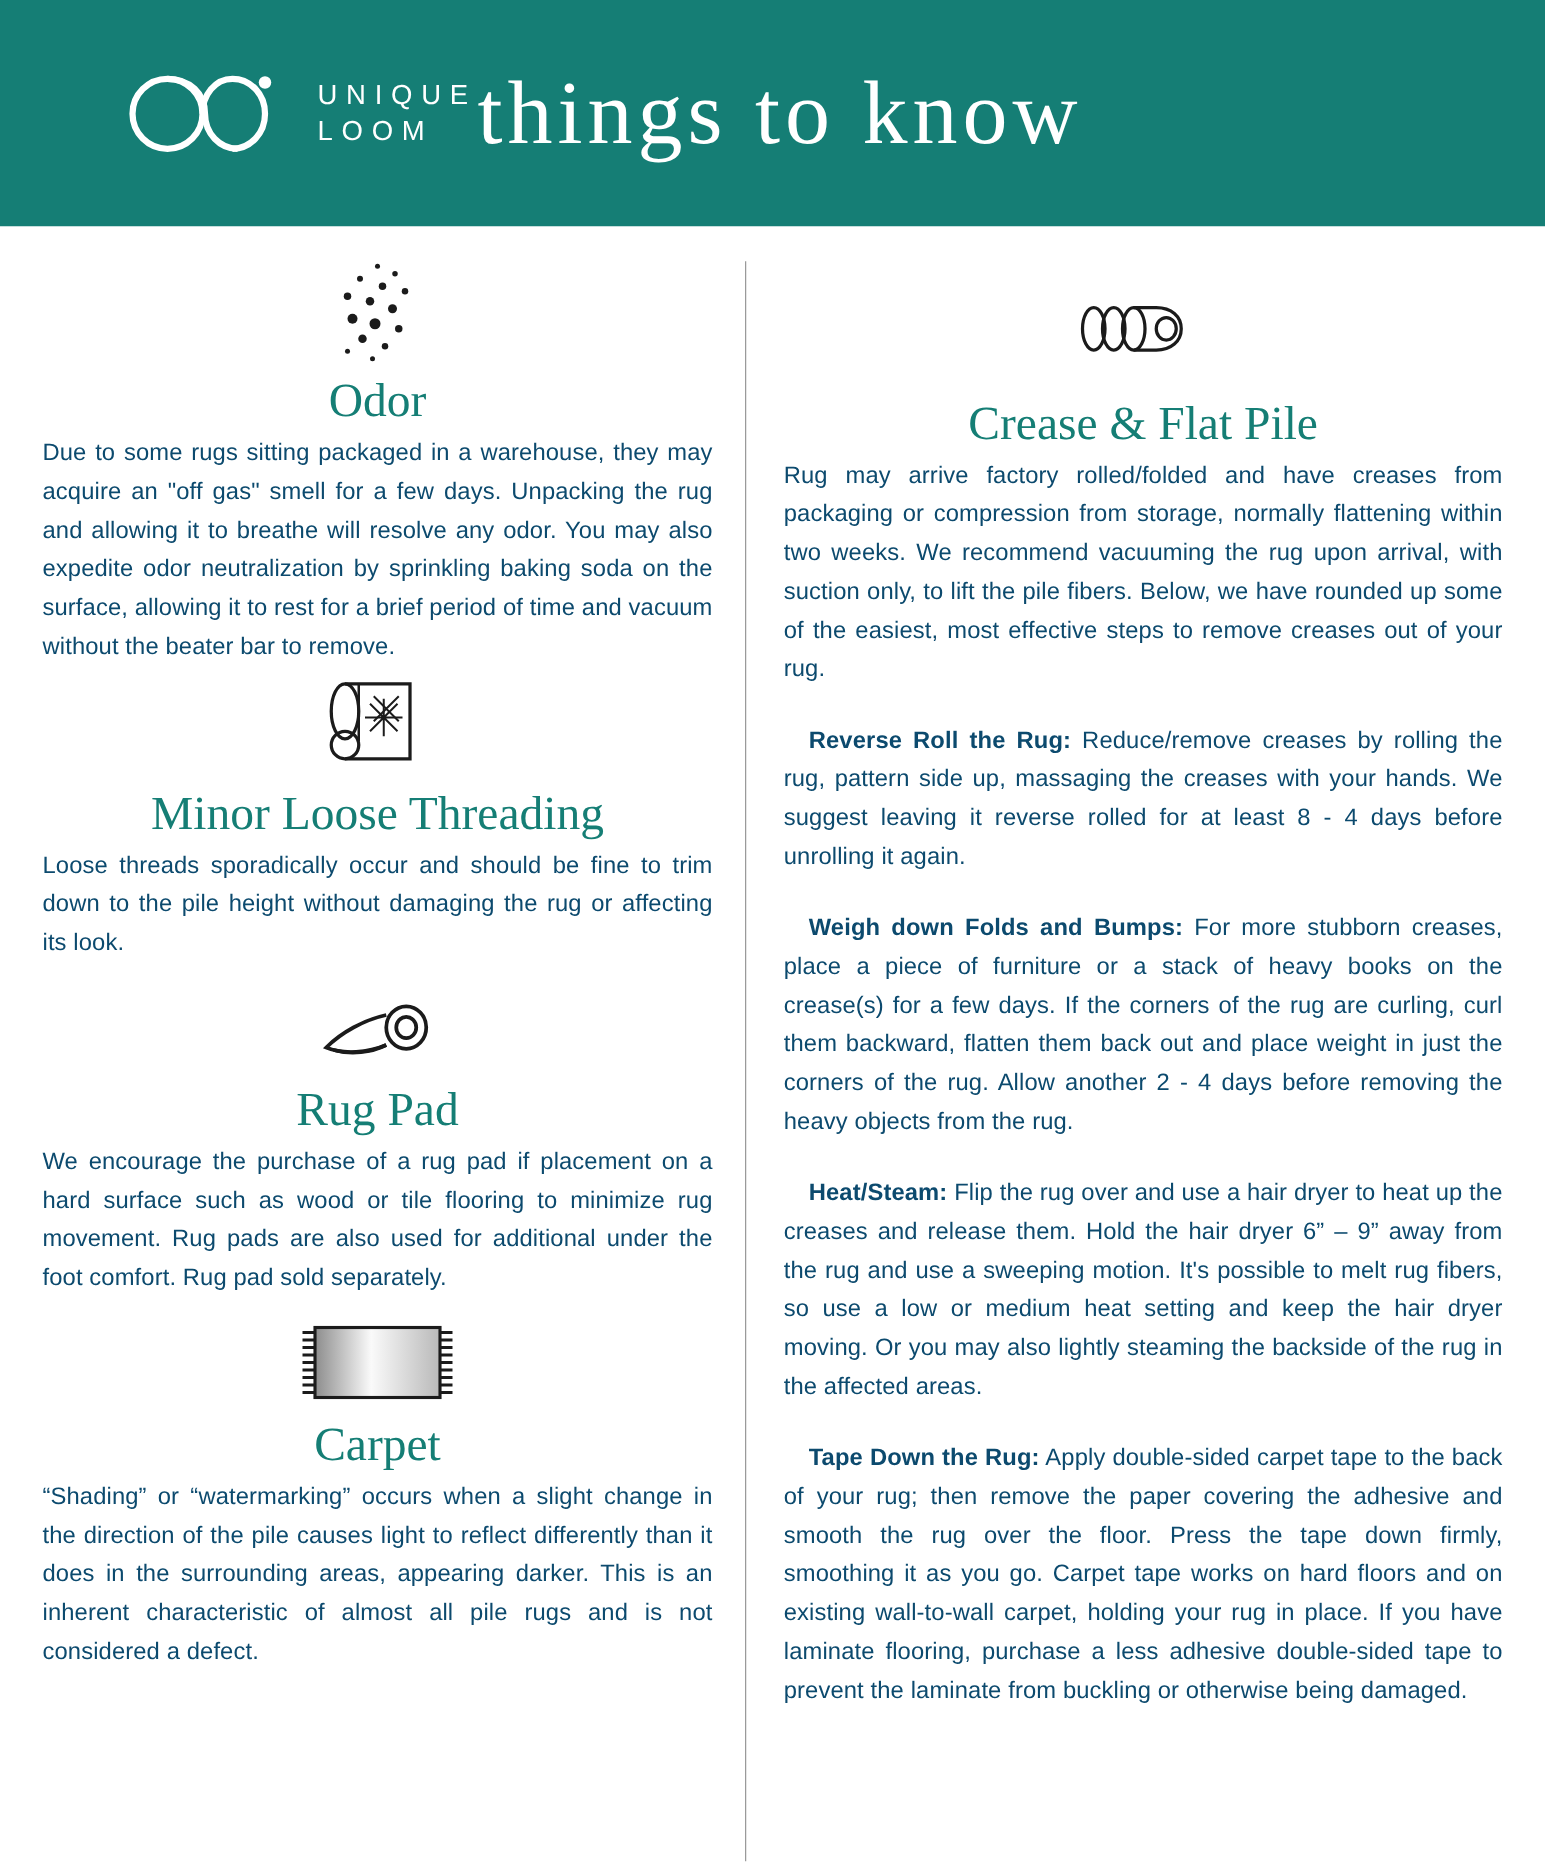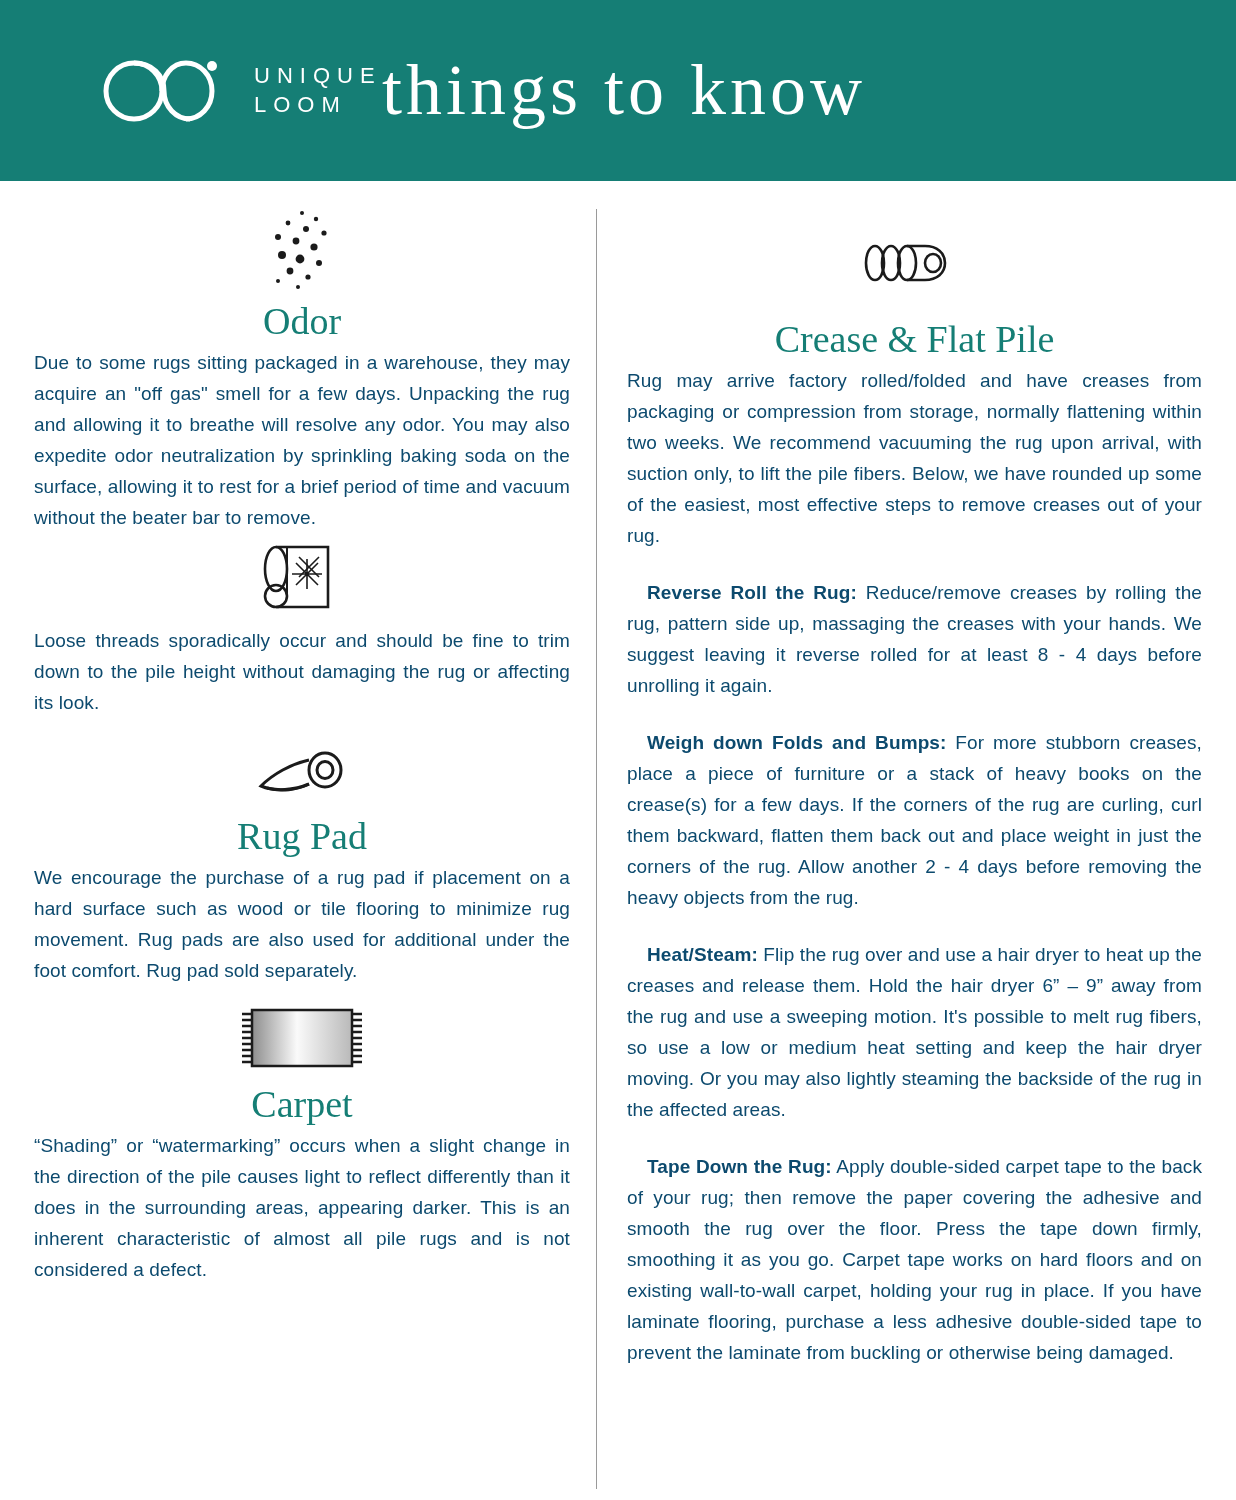--- a/index.html
+++ b/index.html
@@ -156,20 +156,21 @@
           <ellipse cx="24" cy="30" rx="11" ry="22" stroke="#1b1b1b" stroke-width="2.6"></ellipse>
           <ellipse cx="24" cy="57" rx="11" ry="11" stroke="#1b1b1b" stroke-width="2.6"></ellipse>
           <path d="M24 8h52v60H24" stroke="#1b1b1b" stroke-width="2.6"></path>
           <path d="M35 8v46" stroke="#1b1b1b" stroke-width="2"></path>
           <g stroke="#1b1b1b" stroke-width="1.6">
             <path d="M44 24l22 22M66 24L44 46M55 20v30M40 35h30"></path>
             <path d="M47 18l20 20M67 18L47 38"></path>
           </g>
         </svg>
       </div>
+      <div class="sec-title">Minor Loose Threading</div>
       <p class="body">Loose threads sporadically occur and should be fine to trim down to the pile height without damaging the rug or affecting its look.</p>
 
       <div class="icon-wrap">
         <svg width="110" height="70" viewBox="0 0 110 70" fill="none" xmlns="http://www.w3.org/2000/svg">
           <ellipse cx="78" cy="30" rx="16" ry="17" stroke="#1b1b1b" stroke-width="3"></ellipse>
           <ellipse cx="78" cy="30" rx="8" ry="8.5" stroke="#1b1b1b" stroke-width="3"></ellipse>
           <path d="M62 20c-18 4-36 14-48 26 14 6 34 4 48-2" stroke="#1b1b1b" stroke-width="3" fill="none"></path>
           <path d="M62 44c-12 6-28 8-42 4" stroke="#1b1b1b" stroke-width="3" fill="none"></path>
         </svg>
       </div>

